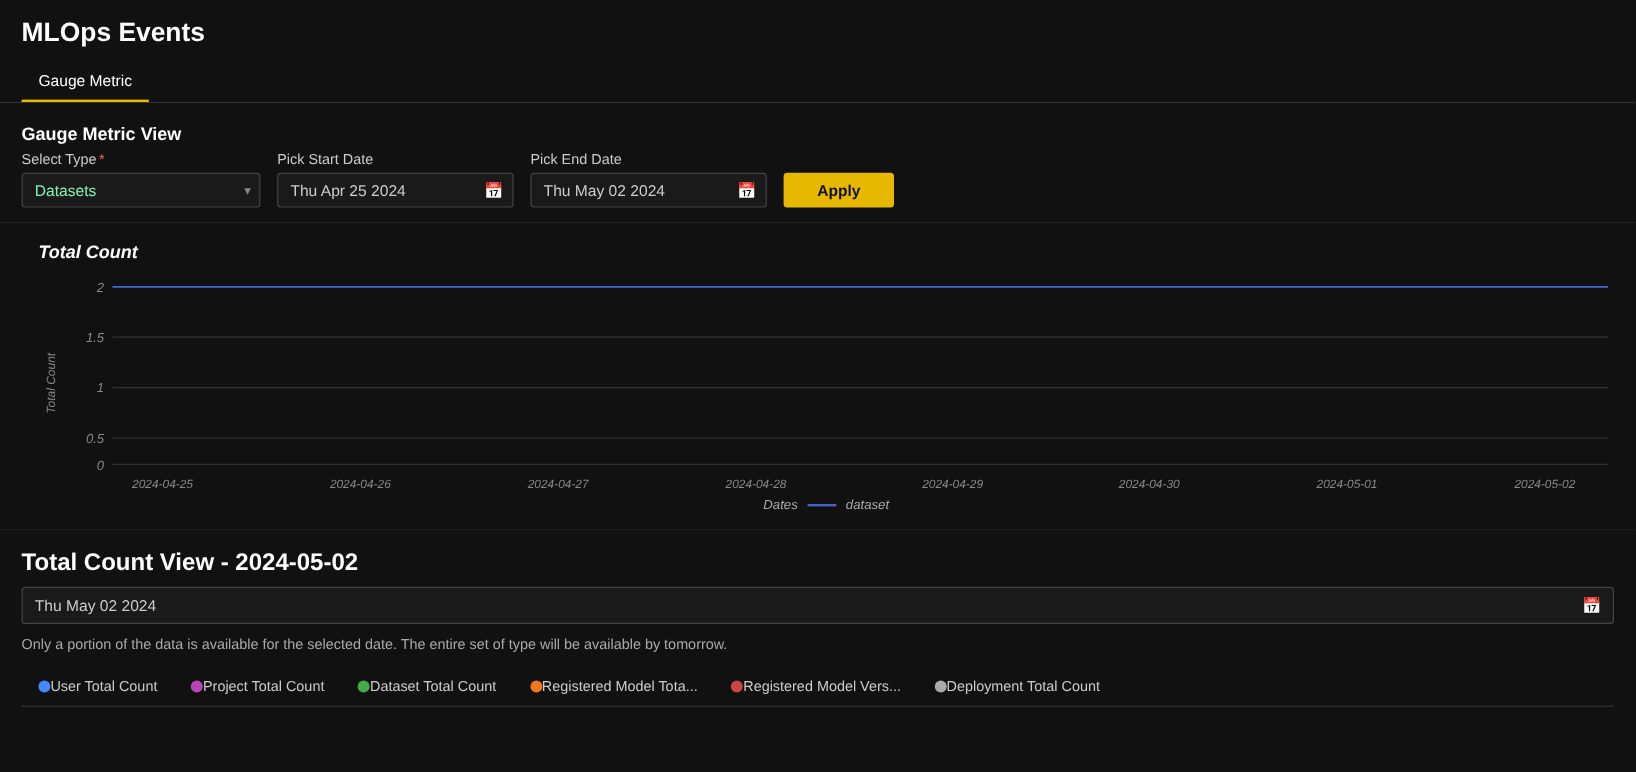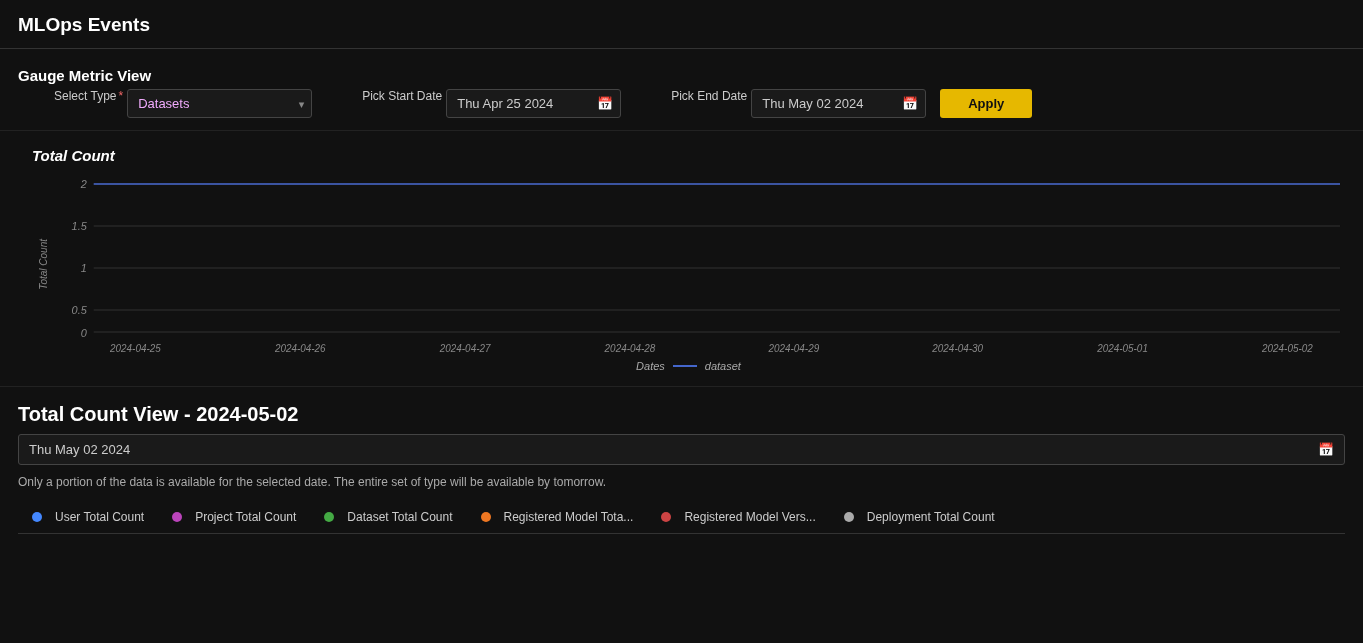--- a/index.html
+++ b/index.html
@@ -11,21 +11,21 @@
     }
 
     
     .header {
       background: #111;
       padding: 14px 18px 0 18px;
       border-bottom: 1px solid #333;
     }
     .header h1 {
       color: #fff;
-      font-size: 19px;
+      font-size: 22px;
       font-weight: 700;
       margin-bottom: 12px;
     }
     .tabs {
       display: flex;
       gap: 0;
     }
     .tab {
       color: #ccc;
       padding: 8px 14px;
@@ -58,42 +58,41 @@
 
     
     .controls-row {
       display: flex;
       align-items: flex-end;
       gap: 14px;
       flex-wrap: wrap;
     }
     .control-group {
       display: flex;
-      flex-direction: row;
+      flex-direction: column;
       gap: 4px;
-      margin-left: 36px;
     }
     .control-label {
       color: #ccc;
       font-size: 12px;
     }
     .required {
       color: #e66;
       margin-left: 2px;
     }
 
     select.type-select {
       background: #1a1a1a;
-      color: #f0abfc;
+      color: #86efac;
       border: 1px solid #444;
       border-radius: 3px;
       padding: 6px 30px 6px 10px;
       font-size: 13px;
       appearance: none;
-      width: 185px;
+      width: 199px;
       cursor: pointer;
     }
     .select-wrapper {
       position: relative;
       display: inline-block;
     }
     .select-wrapper::after {
       content: '▾';
       position: absolute;
       right: 8px;
@@ -109,21 +108,21 @@
       display: flex;
       align-items: center;
     }
     input[type="text"].date-input {
       background: #1a1a1a;
       color: #ccc;
       border: 1px solid #444;
       border-radius: 3px;
       padding: 6px 32px 6px 10px;
       font-size: 13px;
-      width: 175px;
+      width: 197px;
     }
     .cal-icon {
       position: absolute;
       right: 8px;
       color: #777;
       font-size: 13px;
       cursor: pointer;
     }
 
     .apply-btn {
@@ -222,39 +221,42 @@
     
     .metric-tabs {
       display: flex;
       flex-wrap: wrap;
       gap: 0;
       border-bottom: 1px solid #333;
     }
     .metric-tab {
       display: flex;
       align-items: center;
-      gap: 13px;
+      gap: 0;
       padding: 7px 14px;
       cursor: pointer;
       color: #ccc;
       font-size: 12px;
       border-bottom: 2px solid transparent;
     }
     .metric-tab-dot {
       width: 10px;
       height: 10px;
       border-radius: 50%;
       display: inline-block;
     }
   </style>
 </head>
 <body>
 
 <div class="header">
   <h1>MLOps Events</h1>
+  <div class="tabs">
+    <div class="tab active">Gauge Metric</div>
+  </div>
 </div>
 
 <div class="section">
   <div class="section-title">Gauge Metric View</div>
   <div class="controls-row">
 
     <div class="control-group">
       <div class="control-label">
         <span>Select Type</span><span class="required">*</span>
       </div>

